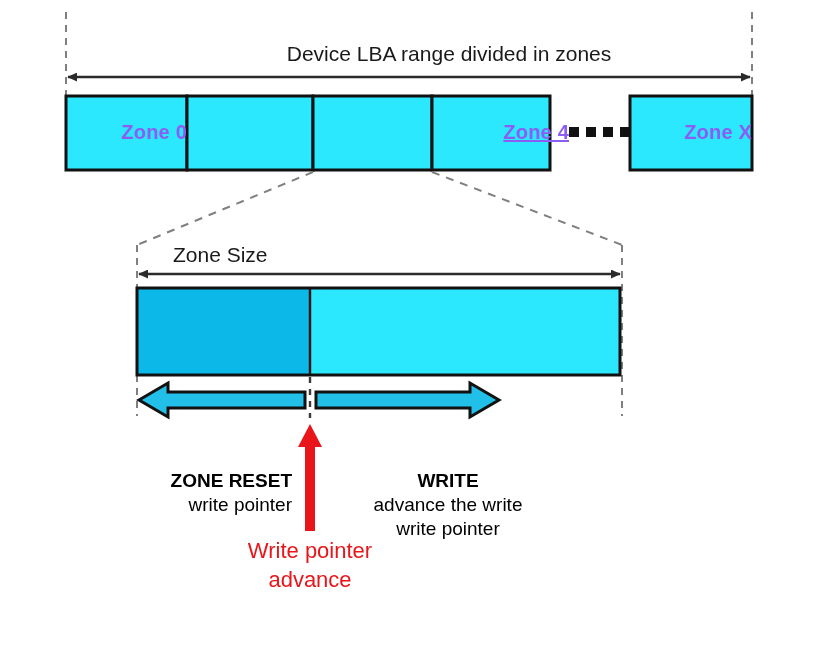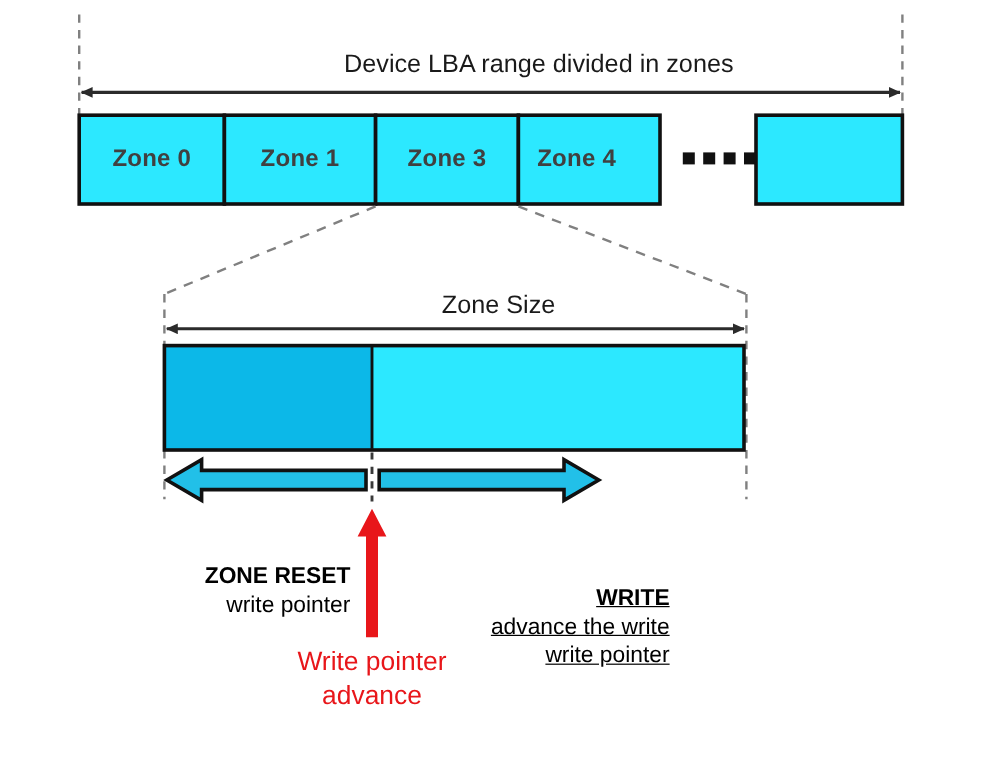--- a/index.html
+++ b/index.html
@@ -39,33 +39,33 @@
     font-size: 21px;
     color: #1a1a1a;
     left: 0; top: 42px;
     width: 826px;
     text-align: center;
   }
   .zone-label {
     position: absolute;
     font-size: 20px;
     font-weight: bold;
-    color: #404040;
-    text-align: center;
+    color: #8b5cf6;
+    text-align: right;
     top: 121px;
     letter-spacing: 0.2px;
   }
   
   .zonesize-caption {
     font-size: 21px;
     color: #1a1a1a;
     left: 137px;
     top: 243px;
     width: 485px;
-    text-align: center;
+    text-align: left;
   }
   
   .action-block {
     position: absolute;
     font-size: 19px;
     color: #000000;
     line-height: 1.27;
     margin-top: 39px;
   }
   .action-block .act-title {
@@ -76,24 +76,23 @@
     display: block;
   }
   #reset-block {
     left: 92px;
     top: 430px;
     width: 200px;
     text-align: right;
   }
   #write-block {
     left: 338px;
-    top: 448px;
+    top: 430px;
     width: 220px;
-    text-align: right;
-    text-decoration: underline;
+    text-align: center;
   }
   
   .pointer-caption {
     position: absolute;
     left: 160px;
     top: 537px;
     width: 300px;
     text-align: center;
     font-size: 22px;
     color: #e8161a;
@@ -157,23 +156,22 @@
     <path d="M 139,400 L 168,383 L 168,392 L 305,392 L 305,408 L 168,408 L 168,417 Z" fill="#22C0E8" stroke="#111111" stroke-width="3" stroke-linejoin="miter"></path>
 
     <path d="M 499,400 L 470,383 L 470,392 L 316,392 L 316,408 L 470,408 L 470,417 Z" fill="#22C0E8" stroke="#111111" stroke-width="3" stroke-linejoin="miter"></path>
 
     <path d="M 310,424 L 322,447 L 315,447 L 315,531 L 305,531 L 305,447 L 298,447 Z" fill="#E8161A"></path>
   </svg>
 
   <div class="lbl range-caption">Device LBA range divided in zones</div>
 
   <div class="zone-label" style="left:66px; width:121px;">Zone 0</div>
-  <div class="zone-label" style="left:187px; width:126px;">Zone 1</div>
-  <div class="zone-label" style="left:313px; width:119px;">Zone 3</div>
-  <div class="zone-label" style="left:412px; width:137px;">Zone 4</div>
+  <div class="zone-label" style="left:432px; width:137px;text-decoration:underline;">Zone 4</div>
+  <div class="zone-label" style="left:630px; width:122px;">Zone X</div>
 
   <div class="lbl zonesize-caption">Zone Size</div>
 
   <div class="action-block" id="reset-block">
     <span class="act-title">ZONE RESET</span>
     <span class="act-line">write pointer</span>
   </div>
 
   <div class="action-block" id="write-block">
     <span class="act-title">WRITE</span>

